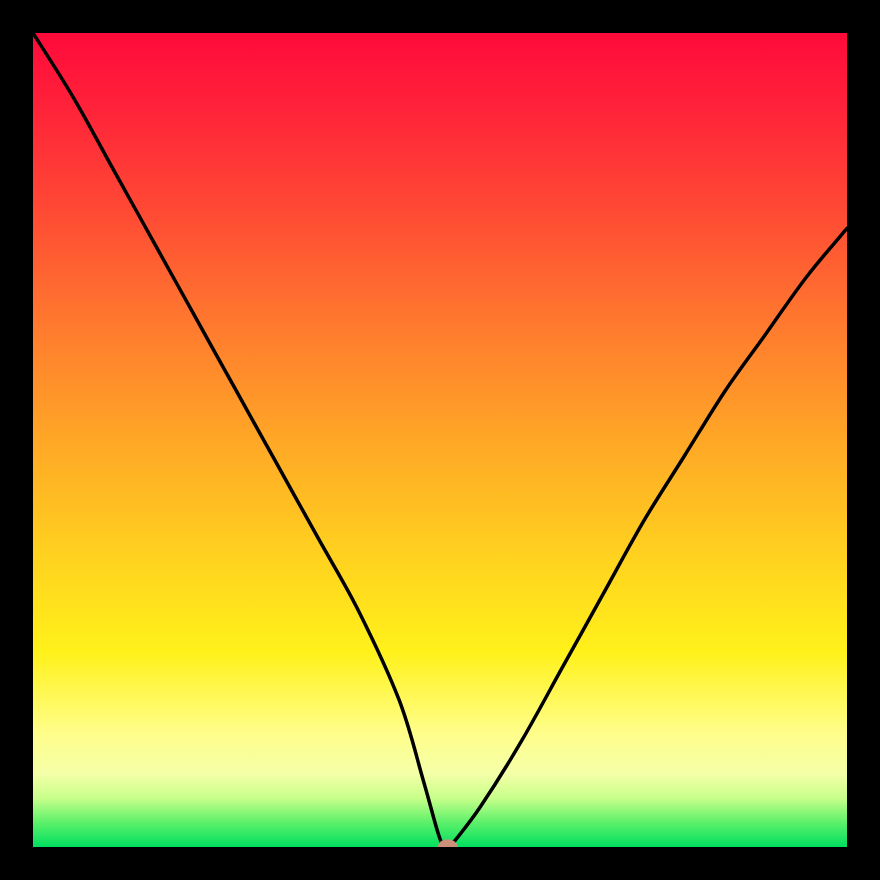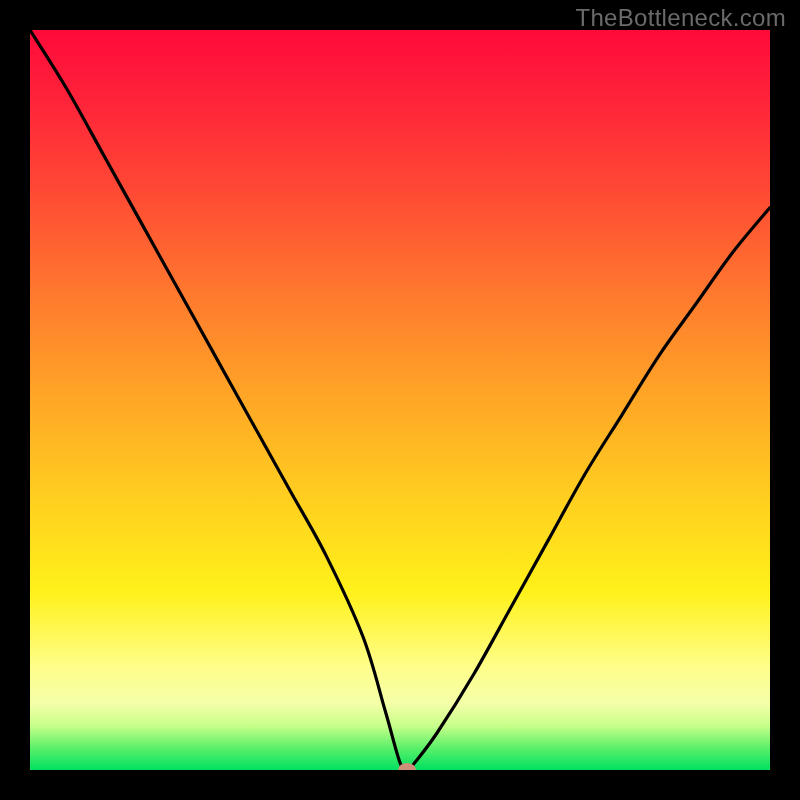--- a/index.html
+++ b/index.html
@@ -70,21 +70,20 @@
     border-radius: 50%;
     background: #cc8f7a;
     transform: translate(-50%, -50%);
   }
 </style>
 </head>
 <body>
 
 <div class="frame">
 
-  <div class="watermark">TheBottleneck.com</div>
 
   <div class="plot">
     <div class="gradient"></div>
 
     <svg class="curve" viewBox="0 0 740 740" preserveAspectRatio="none">
       <path fill="none" stroke="#000" stroke-width="3.2" stroke-linecap="round" d="M 0.0 0.0 C 6.2 9.9, 24.7 38.2, 37.0 59.2 C 49.3 80.2, 61.7 103.6, 74.0 125.8 C 86.3 148.0, 98.7 170.2, 111.0 192.4 C 123.3 214.6, 135.7 236.8, 148.0 259.0 C 160.3 281.2, 172.7 303.4, 185.0 325.6 C 197.3 347.8, 209.7 370.0, 222.0 392.2 C 234.3 414.4, 246.7 436.6, 259.0 458.8 C 271.3 481.0, 283.7 500.7, 296.0 525.4 C 308.3 550.1, 323.1 580.9, 333.0 606.8 C 342.9 632.7, 349.0 659.8, 355.2 680.8 C 361.4 701.8, 366.3 722.7, 370.0 732.6 C 373.7 742.5, 374.9 740.0, 377.4 740.0 C 379.9 740.0, 379.9 738.8, 384.8 732.6 C 389.7 726.4, 397.1 717.8, 407.0 703.0 C 416.9 688.2, 431.7 664.8, 444.0 643.8 C 456.3 622.8, 468.7 599.4, 481.0 577.2 C 493.3 555.0, 505.7 532.8, 518.0 510.6 C 530.3 488.4, 542.7 465.0, 555.0 444.0 C 567.3 423.0, 579.7 404.5, 592.0 384.8 C 604.3 365.1, 616.7 344.1, 629.0 325.6 C 641.3 307.1, 653.7 291.1, 666.0 273.8 C 678.3 256.5, 690.7 238.0, 703.0 222.0 C 715.3 206.0, 733.8 185.0, 740.0 177.6"></path>
     </svg>
 
     <div class="marker" style="left: 377.4px; top: 740px;"></div>
   </div>

